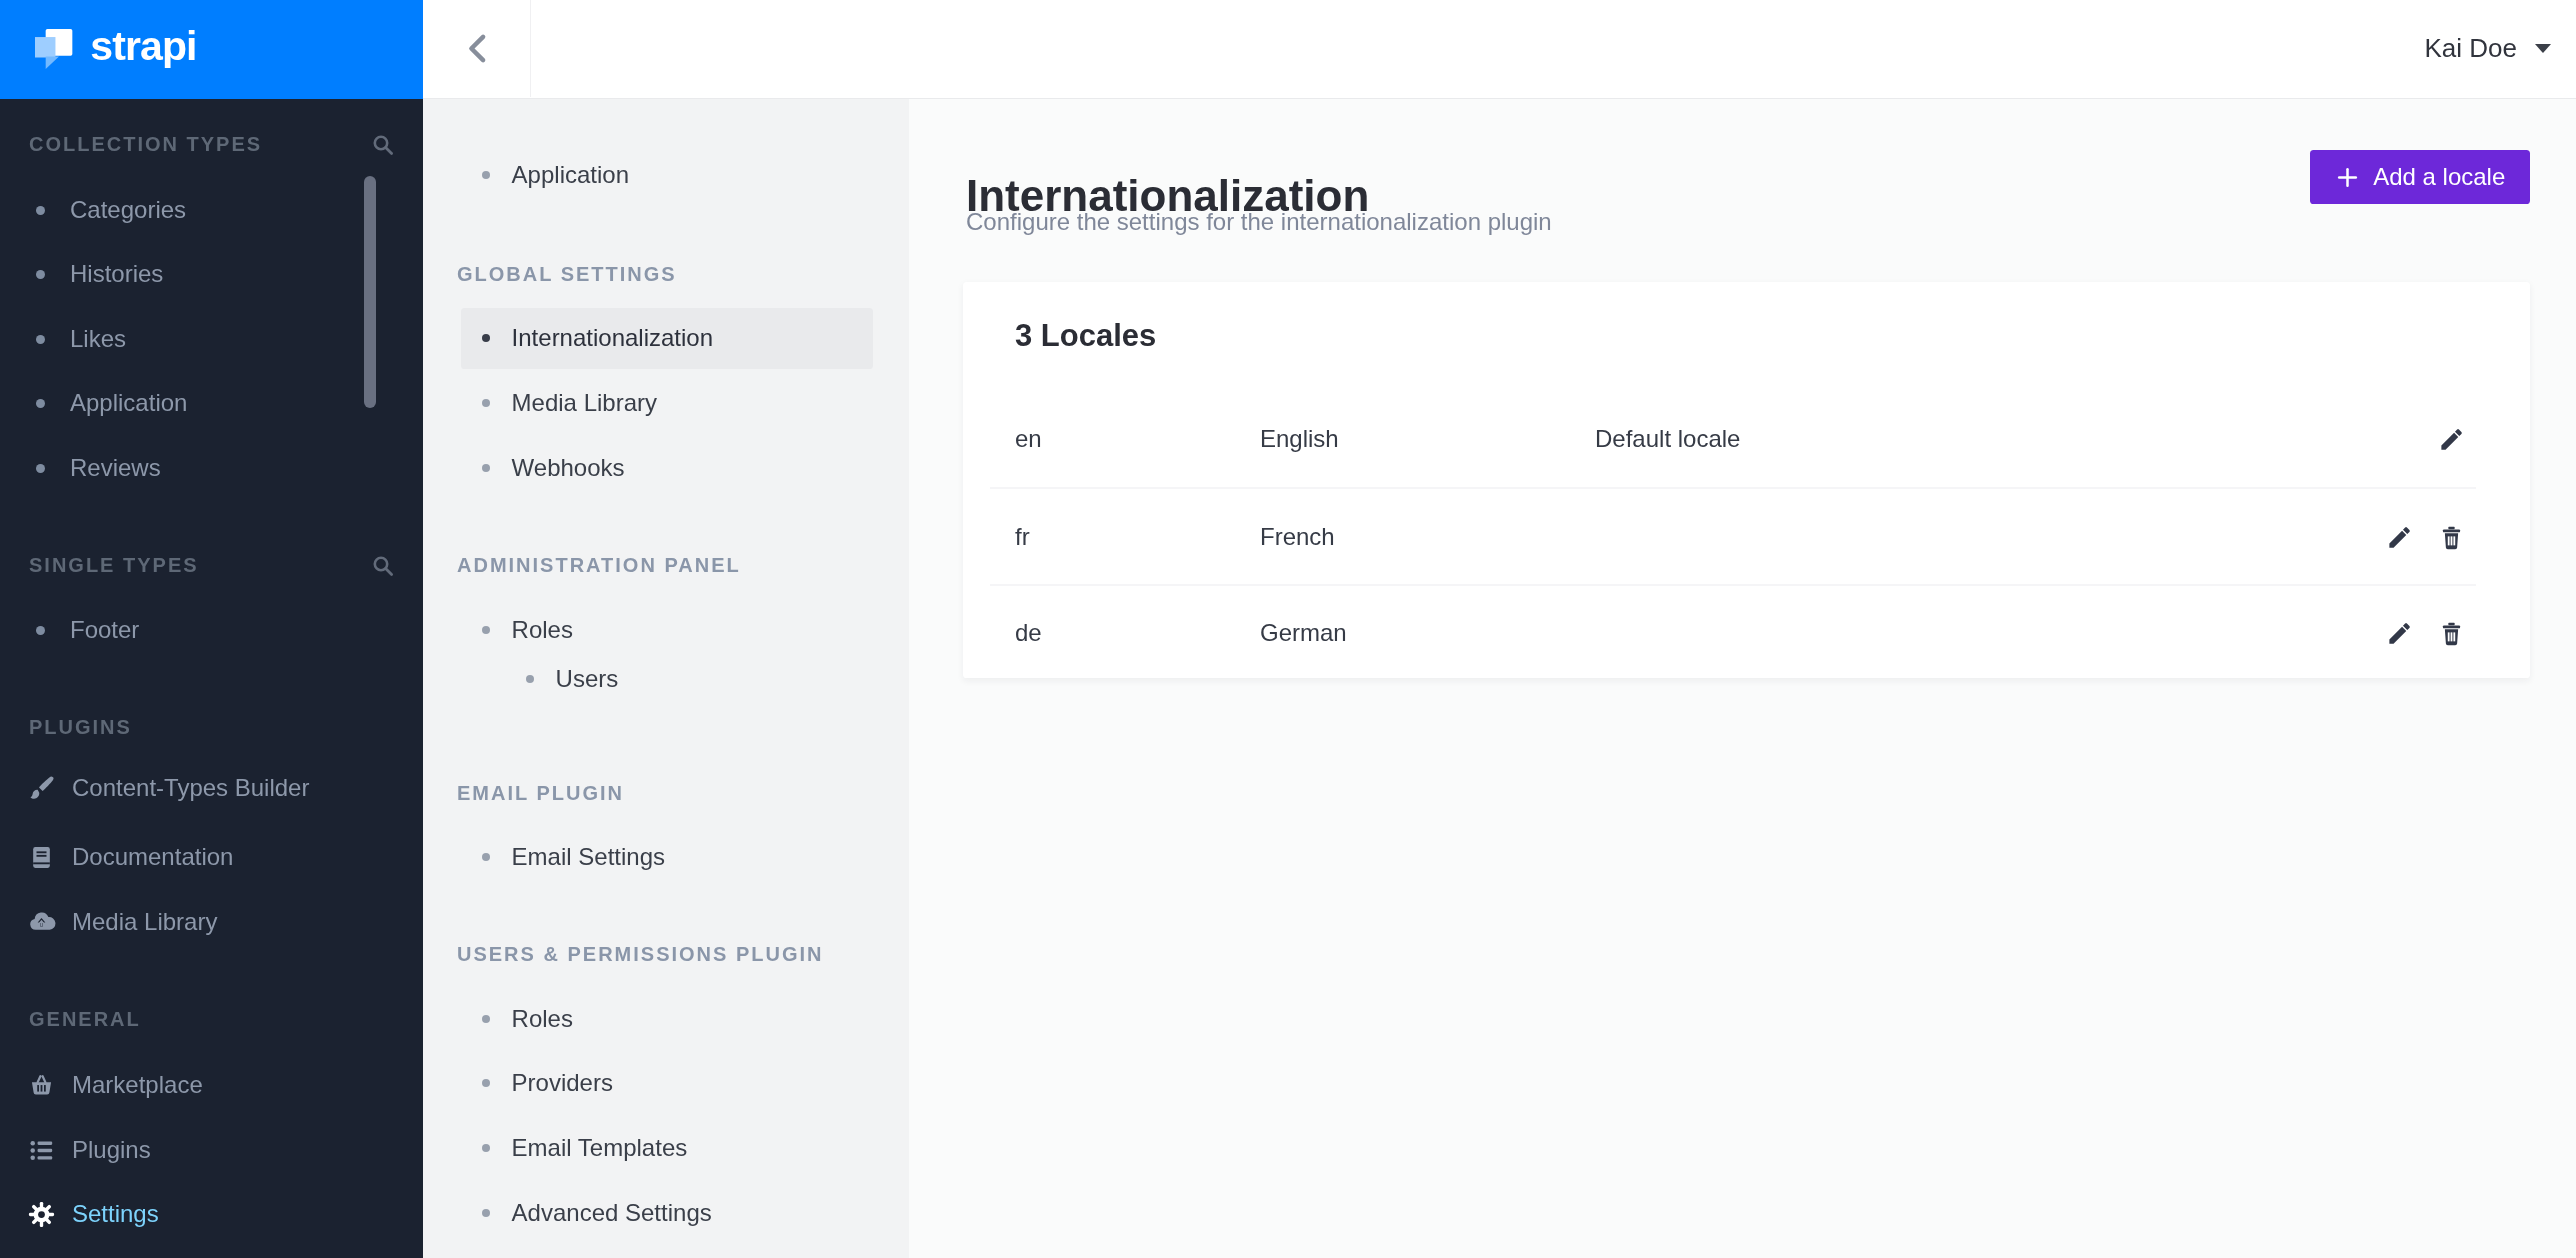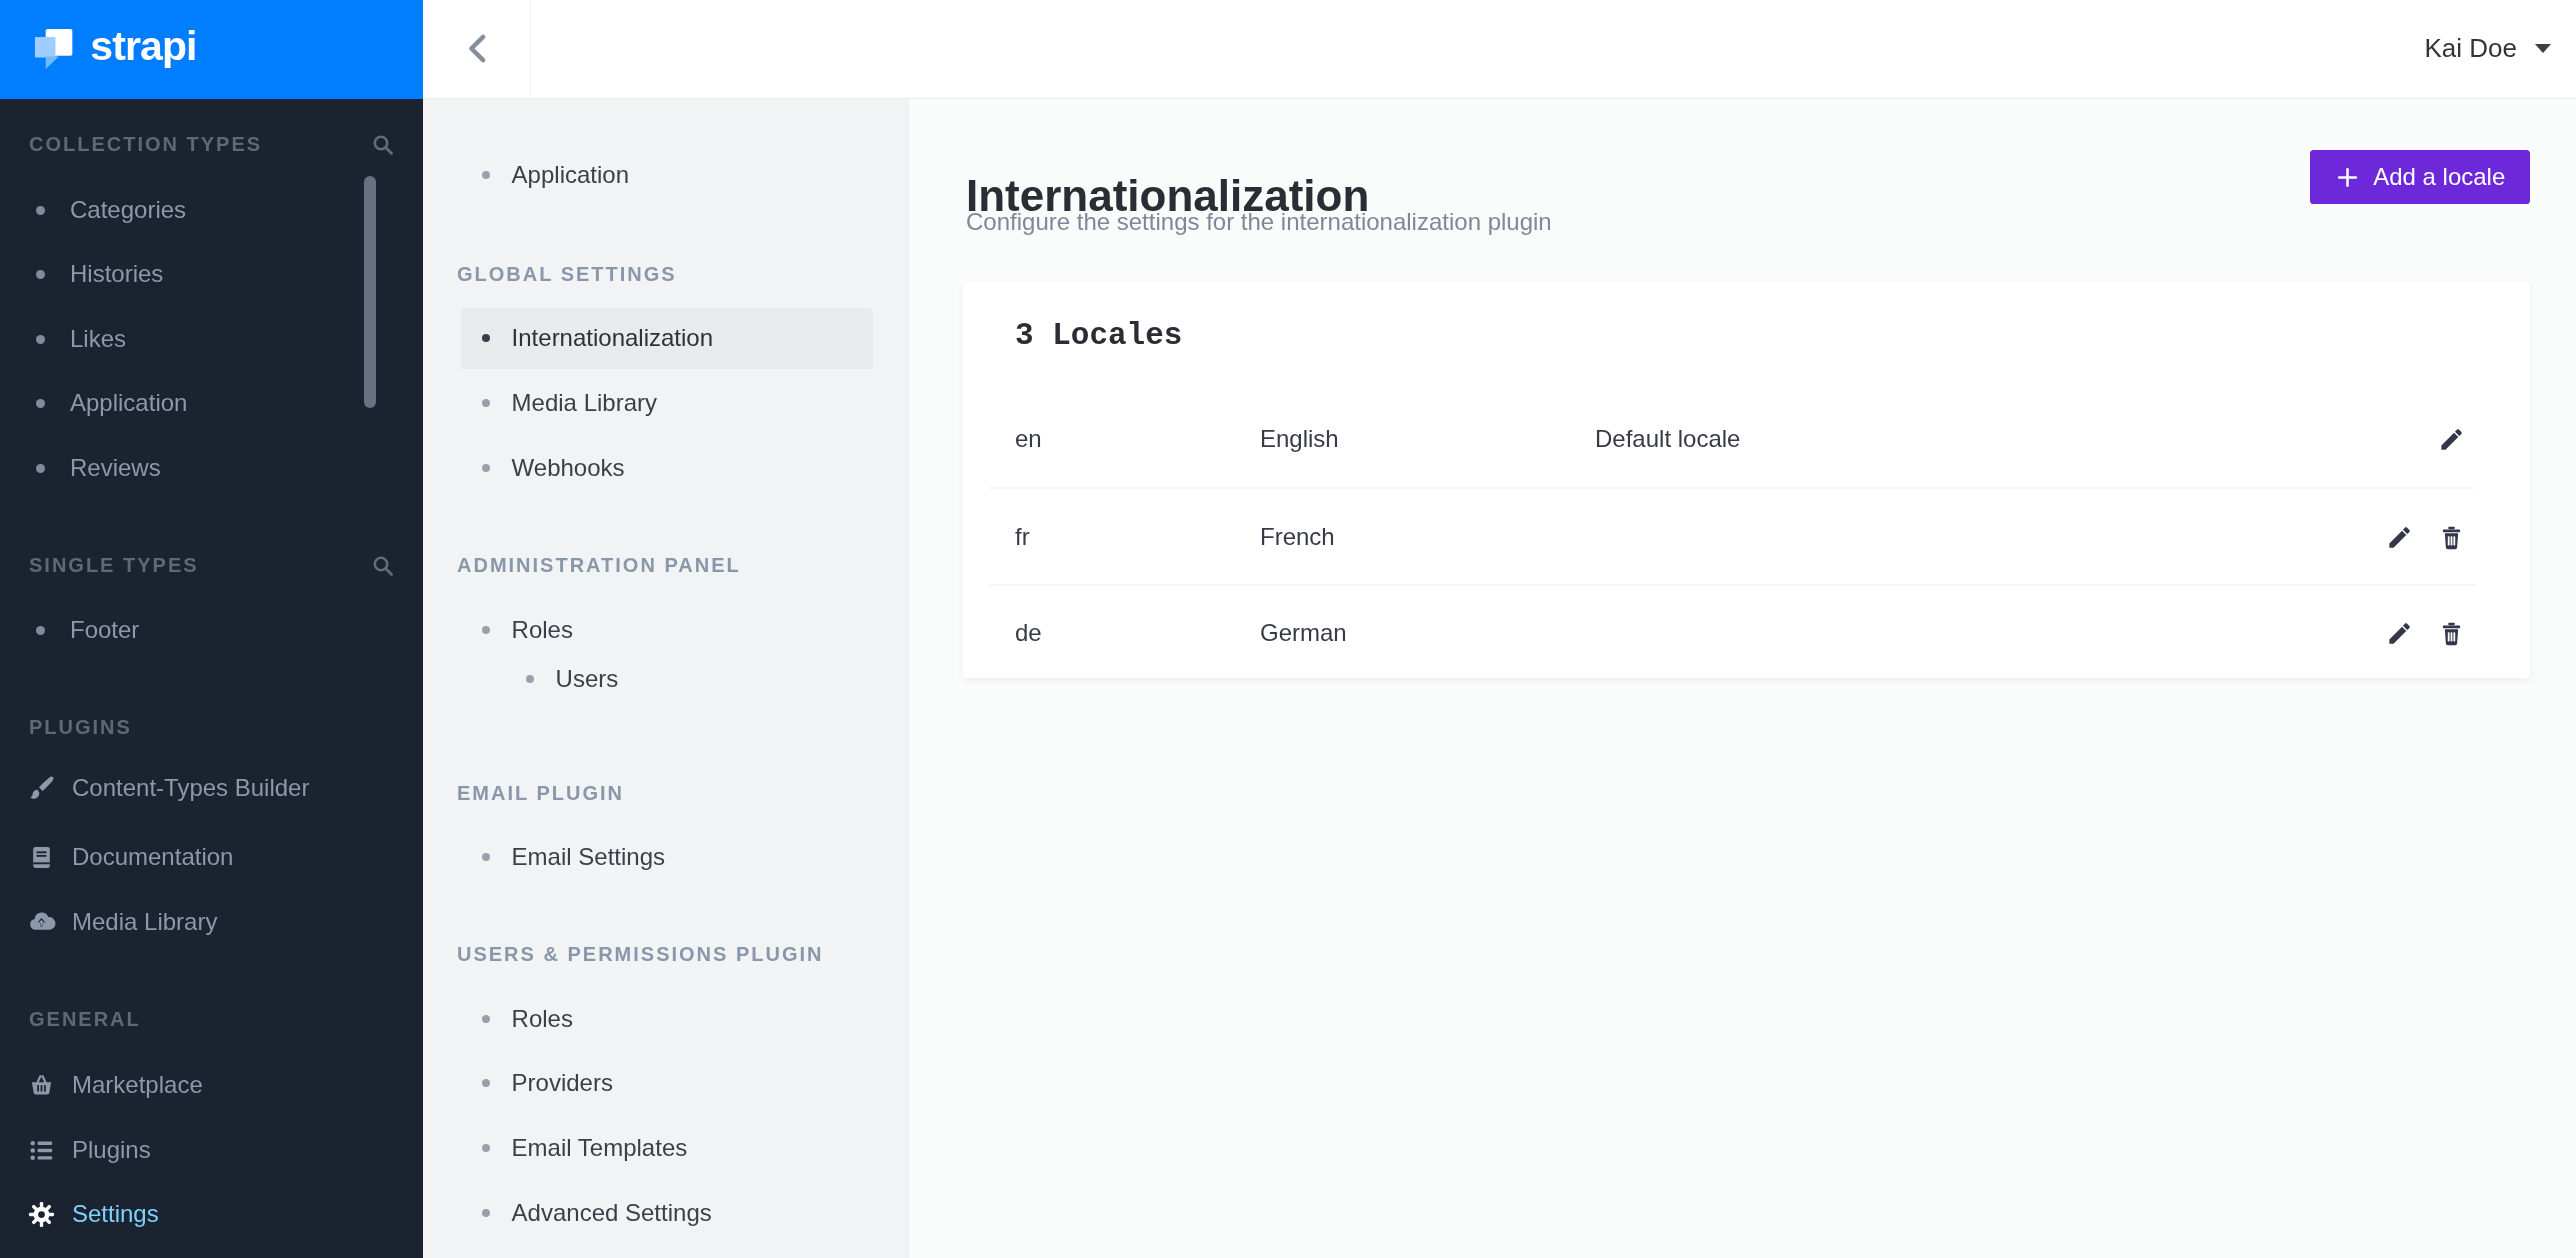--- a/index.html
+++ b/index.html
@@ -46,21 +46,21 @@
 
   
   .page-title{position:absolute;left:966px;top:142px;font-size:44px;font-weight:600;color:#2b2d35;line-height:1.15;}
   .page-subtitle{position:absolute;left:966px;top:208px;font-size:24px;color:#7f8799;}
   .add-btn{position:absolute;left:2310px;top:150px;width:220px;height:54px;background:#6d28d9;border:none;
            border-radius:3.6px;display:flex;align-items:center;justify-content:center;gap:13.5px;cursor:pointer;}
   .add-btn .add-label{color:#fff;font-size:24px;font-weight:500;}
 
   .card{position:absolute;left:963px;top:282px;width:1567px;height:396px;background:#fff;border-radius:3.6px;
         box-shadow:0 2.7px 7.2px rgba(30,34,48,0.06);}
-  .card-title{position:absolute;left:52px;top:36px;font-size:31px;font-weight:600;color:#2b2d35;font-family:Liberation Mono, monospace;}
+  .card-title{position:absolute;left:52px;top:36px;font-size:31px;font-weight:600;color:#2b2d35;}
   .lrow{position:absolute;left:0;width:1567px;height:96px;display:flex;align-items:center;
         padding-left:52px;padding-right:59px;font-size:24px;color:#363b46;}
   .lrow .c-code{width:245px;flex:0 0 auto;}
   .lrow .c-name{width:335px;flex:0 0 auto;}
   .lrow .c-status{flex:1 1 auto;}
   .lrow .c-actions{flex:0 0 auto;display:flex;gap:11.7px;justify-content:flex-end;align-items:center;}
   .icon-btn{width:40px;height:40px;display:flex;align-items:center;justify-content:center;
             background:none;border:none;cursor:pointer;color:#323848;padding:0;}
   .sep{position:absolute;left:27px;right:54px;height:1.8px;background:#f5f5f7;}
 

